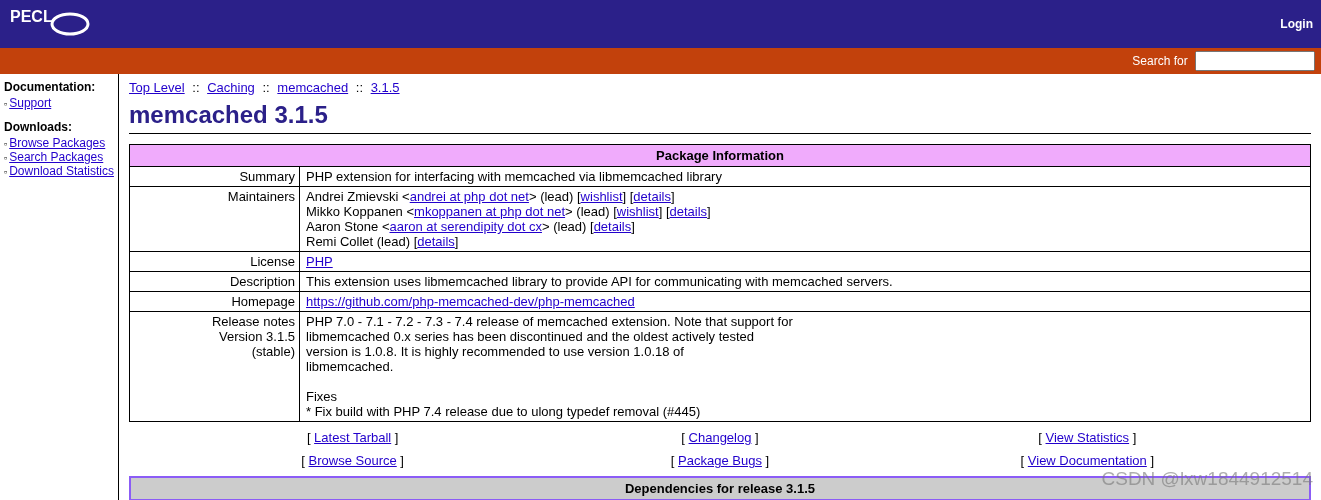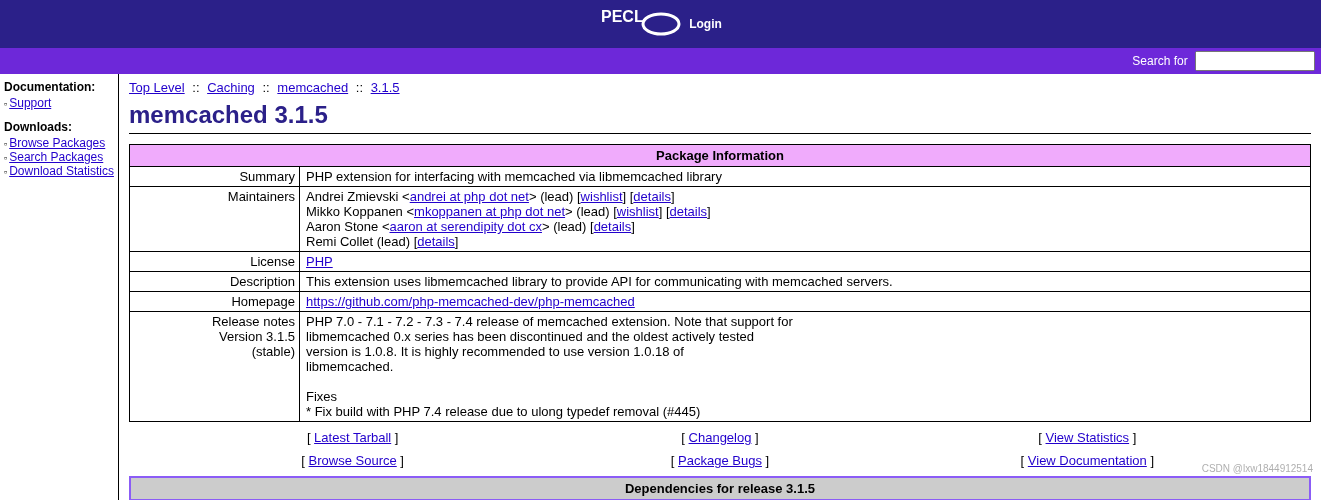--- a/index.html
+++ b/index.html
@@ -10,26 +10,26 @@
     background: #fff;
     color: #000;
   }
   a { color: #2200cc; text-decoration: underline; }
   .header-bar {
     background: #2b2089;
     height: 48px;
     display: flex;
     align-items: center;
     padding: 0 8px;
-    justify-content: center;
+    justify-content: space-between;
   }
   .logo { height: 40px; }
   .login-link { color: #fff; font-weight: bold; text-decoration: none; font-size: 12px; }
   .search-bar {
-    background: #6d28d9;
+    background: #c2410c;
     color: #fff;
     font-size: 12px;
     text-align: right;
     padding: 3px 6px;
   }
   .search-bar label { margin-right: 4px; }
   .search-bar input { width: 120px; font-size: 12px; padding: 1px 2px; }
   .layout { display: flex; }
   .sidebar {
     width: 119px;
@@ -89,24 +89,24 @@
     background: #ccc;
     border: 2px solid #8b5cf6;
     font-weight: bold;
     text-align: center;
     padding: 3px;
     margin-top: 6px;
   }
   .watermark {
     position: fixed;
     right: 8px;
-    bottom: 26px;
+    bottom: 10px;
     color: rgba(120,120,120,0.6);
     font-family: Arial, sans-serif;
-    font-size: 10px;
+    font-size: 19px;
     pointer-events: none;
   }
 </style>
 </head>
 <body>
 
 <div class="header-bar">
   <svg class="logo" width="90" height="40" viewBox="0 0 90 40">
     <text x="2" y="18" fill="#fff" font-family="Arial" font-size="16" font-weight="bold">PECL</text>
     <ellipse cx="62" cy="20" rx="18" ry="10" fill="none" stroke="#fff" stroke-width="3"></ellipse>

